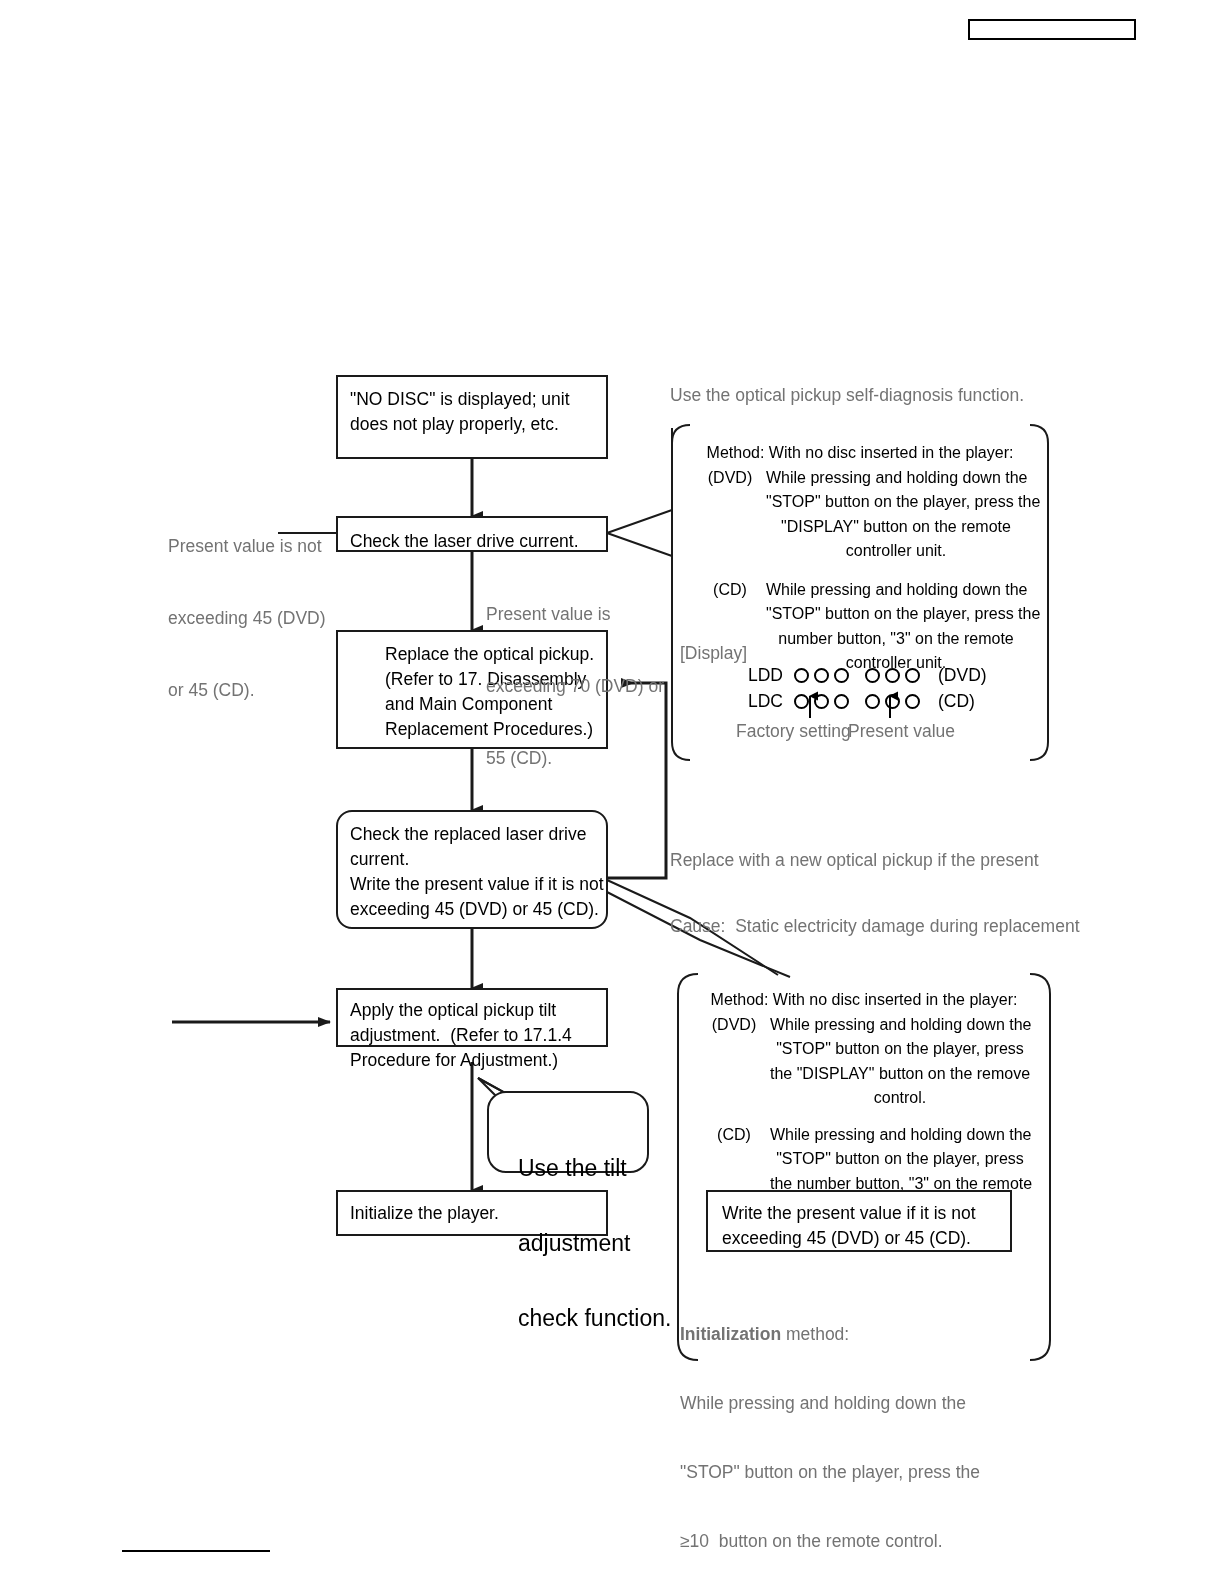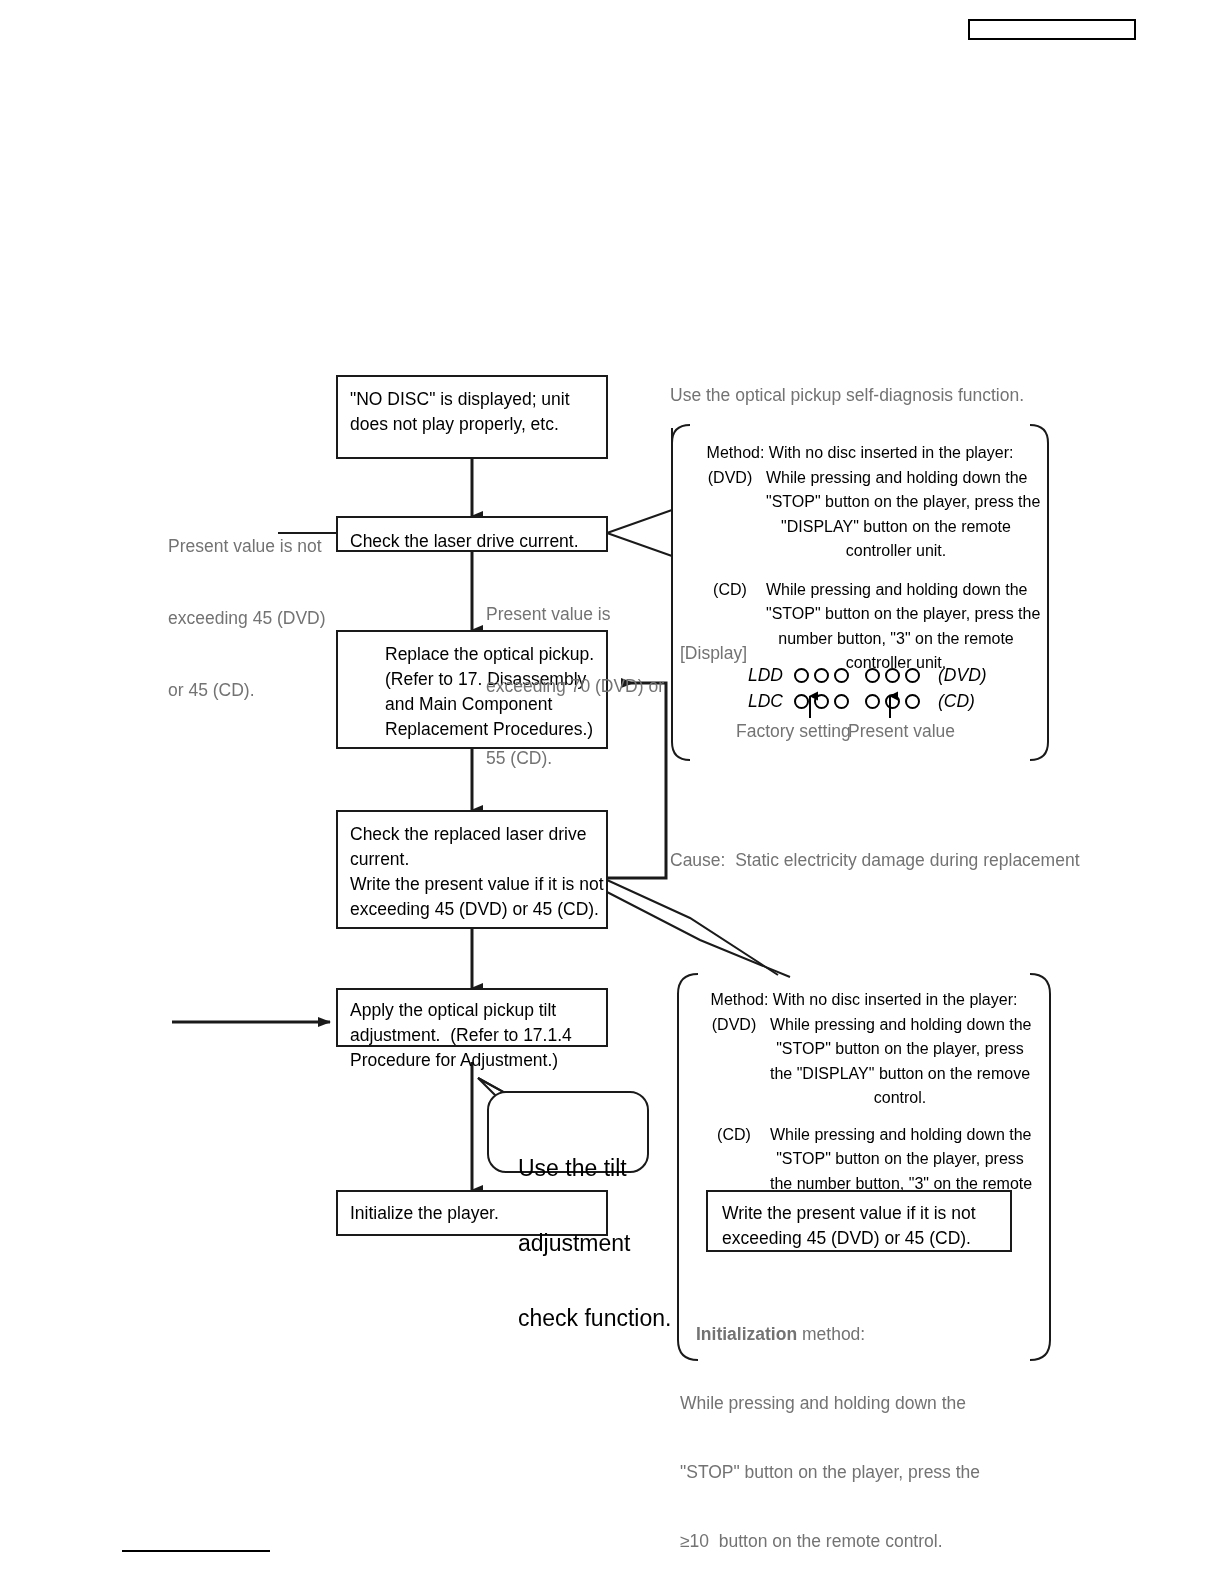--- a/index.html
+++ b/index.html
@@ -43,21 +43,21 @@
 
   
   .atext {
     position: absolute;
     font-size: 17.5px;
     line-height: 24px;
     white-space: pre;
     color: #737373;
   }
   .atext .ln { display: block; white-space: pre; }
-  .b { font-weight: bold; margin-left: 16px; }
+  .b { font-weight: bold; }
 
   
   .balloon {
     position: absolute;
     box-sizing: border-box;
   }
   .balloon .inner {
     position: absolute;
     inset: 0;
     padding: 16px 22px;
@@ -95,21 +95,20 @@
     line-height: 25px;
     white-space: pre;
   }
   .bubble .btext .ln { display: block; white-space: pre; }
 
   
   .disp {
     position: absolute;
     font-size: 17.5px;
     line-height: 24px;
-    font-style: italic;
   }
   .disprow {
     display: flex;
     align-items: center;
     height: 26px;
     white-space: pre;
   }
   .disprow .lab { width: 46px; flex: 0 0 46px; }
   .grp {
     display: flex;
@@ -207,21 +206,21 @@
     <span class="ln">Check the laser drive current.</span>
   </div>
 
   <div class="pbox" style="left:336px; top:630px; width:272px; height:119px;padding-left:47px;">
     <span class="ln">Replace the optical pickup.</span>
     <span class="ln">(Refer to 17. Disassembly</span>
     <span class="ln">and Main Component</span>
     <span class="ln">Replacement Procedures.)</span>
   </div>
 
-  <div class="pbox" style="left:336px; top:810px; width:272px; height:119px;">
+  <div class="pbox" style="left:336px; top:810px; width:272px; height:119px;border-radius:16px;">
     <span class="ln">Check the replaced laser drive</span>
     <span class="ln">current.</span>
     <span class="ln">Write the present value if it is not</span>
     <span class="ln">exceeding 45 (DVD) or 45 (CD).</span>
   </div>
 
   <div class="pbox" style="left:336px; top:988px; width:272px; height:59px; padding-top:8px;">
     <span class="ln">Apply the optical pickup tilt</span>
     <span class="ln">adjustment.  (Refer to 17.1.4</span>
     <span class="ln">Procedure for Adjustment.)</span>
@@ -298,20 +297,21 @@
         <span class="circ"></span>
       </span>
       <span class="kind">(CD)</span>
     </div>
   </div>
 
   <div class="atext" style="left:736px; top:719px;">Factory setting</div>
   <div class="atext" style="left:848px; top:719px;">Present value</div>
 
   <div class="atext" style="left:670px; top:805px; line-height:22px;">
+    <span class="ln">Replace with a new optical pickup if the present</span>
     <span class="ln">Cause:  Static electricity damage during replacement</span>
   </div>
 
   <div class="bubble" style="left:488px; top:1092px; width:160px; height:80px;">
     <div class="btext">
       <span class="ln">Use the tilt</span>
       <span class="ln">adjustment</span>
       <span class="ln">check function.</span>
     </div>
   </div>

